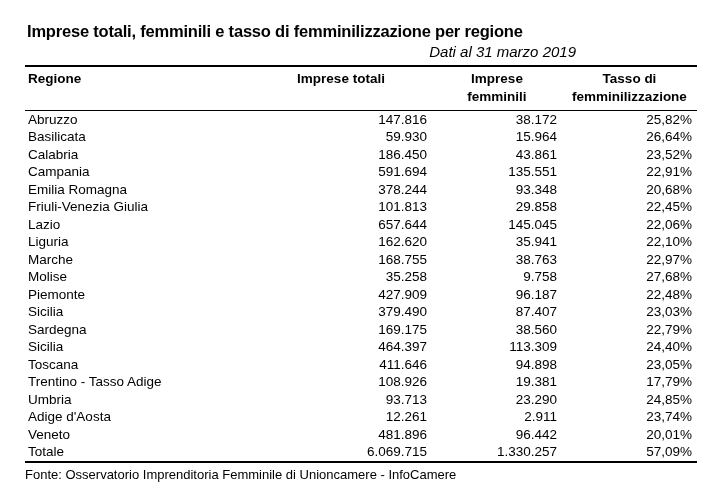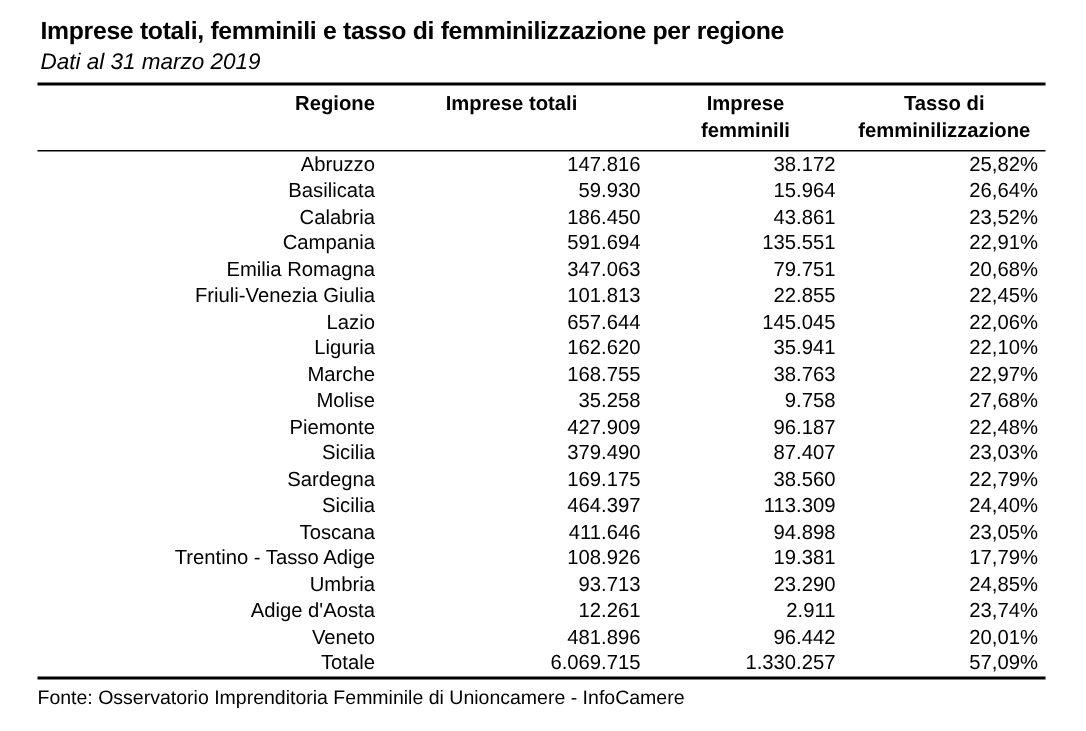--- a/index.html
+++ b/index.html
@@ -7,35 +7,36 @@
     margin: 0;
     padding: 0;
     width: 724px;
     height: 487px;
     background: #ffffff;
     color: #000000;
     font-family: "Liberation Sans", "DejaVu Sans", sans-serif;
     overflow: hidden;
   }
   .page {
-    padding: 12px 0 0 25px;
+    padding: 22px 0 0 25px;
     width: 576px;
   }
   .title {
     font-size: 16.5px;
     font-weight: bold;
     margin: 0 0 2px 2px;
     letter-spacing: -0.2px;
     white-space: nowrap;
   }
   .subtitle {
     font-size: 15px;
     font-style: italic;
     margin: 0 0 5px 2px;
     white-space: nowrap;
+    text-align: right;
   }
   table.data-table {
     border-collapse: collapse;
     table-layout: fixed;
     width: 672px;
     border-top: 2px solid #000000;
     border-bottom: 2px solid #000000;
   }
   col.c-region    { width: 225px; }
   col.c-totali    { width: 182px; }
@@ -43,31 +44,31 @@
   col.c-tasso     { width: 135px; }
   thead th {
     font-size: 13.5px;
     font-weight: bold;
     line-height: 1.32;
     vertical-align: top;
     padding: 3px 0 4px 0;
     border-bottom: 1.5px solid #000000;
     white-space: pre-line;
   }
-  thead th.h-region { text-align: right; padding-left: 3px; }
+  thead th.h-region { text-align: left; padding-left: 3px; }
   thead th.h-center { text-align: center; }
   tbody td {
     font-size: 13.5px;
     line-height: 17.5px;
     height: 17.5px;
     padding: 0;
     white-space: nowrap;
     overflow: hidden;
   }
-  tbody td.region { text-align: right; padding-left: 3px; }
+  tbody td.region { text-align: left; padding-left: 3px; }
   tbody td.num    { text-align: right; padding-right: 5px; font-variant-numeric: tabular-nums; }
   tbody tr.total-row td { font-weight: normal; }
   .source-note {
     font-size: 13px;
     margin: 4px 0 0 0;
     white-space: nowrap;
   }
 </style>
 </head>
 <body>
@@ -114,28 +115,28 @@
           <td class="num">23,52%</td>
         </tr>
         <tr>
           <td class="region">Campania</td>
           <td class="num">591.694</td>
           <td class="num">135.551</td>
           <td class="num">22,91%</td>
         </tr>
         <tr>
           <td class="region">Emilia Romagna</td>
-          <td class="num">347.063</td>
-          <td class="num">79.751</td>
+          <td class="num">378.244</td>
+          <td class="num">93.348</td>
           <td class="num">20,68%</td>
         </tr>
         <tr>
           <td class="region">Friuli-Venezia Giulia</td>
           <td class="num">101.813</td>
-          <td class="num">22.855</td>
+          <td class="num">29.858</td>
           <td class="num">22,45%</td>
         </tr>
         <tr>
           <td class="region">Lazio</td>
           <td class="num">657.644</td>
           <td class="num">145.045</td>
           <td class="num">22,06%</td>
         </tr>
         <tr>
           <td class="region">Liguria</td>

